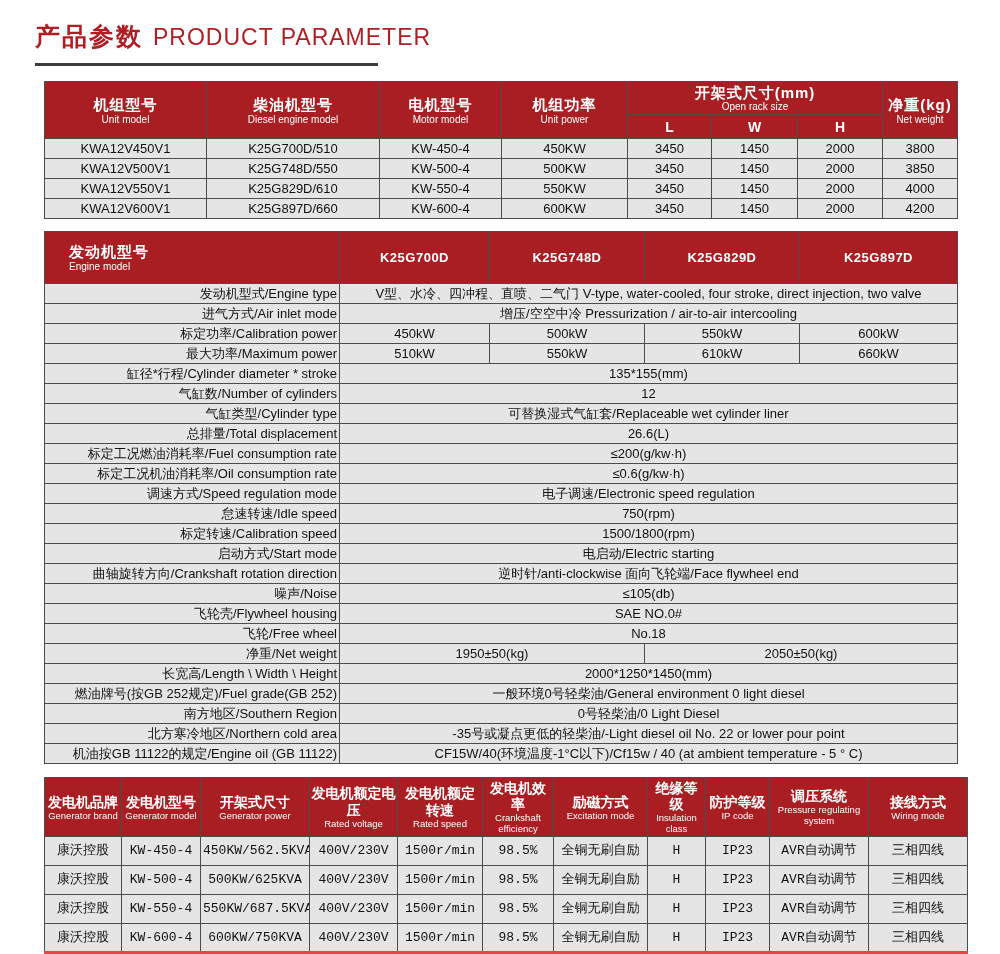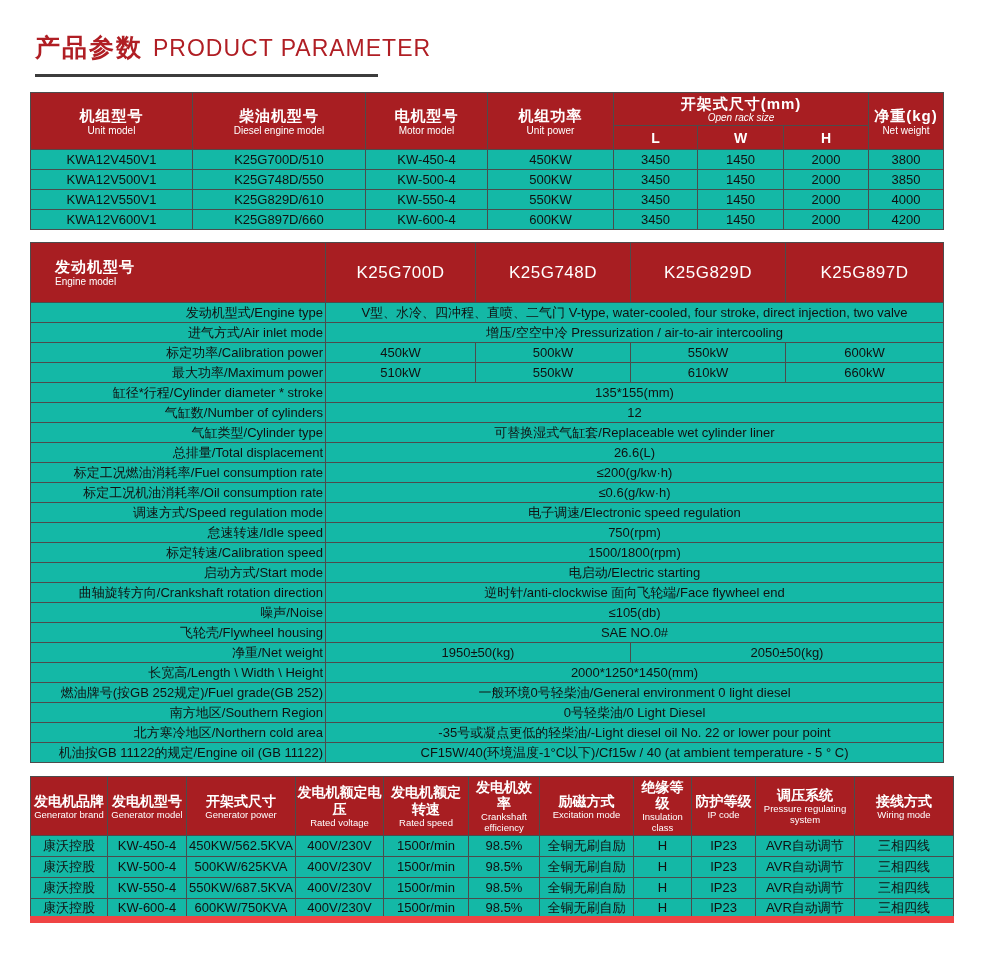--- a/index.html
+++ b/index.html
@@ -9,53 +9,53 @@
   }
   *{margin:0;padding:0;box-sizing:border-box;}
   html,body{background:#ffffff;}
   body{
     width:1000px;height:954px;
     font-family:"Liberation Sans","DejaVu Sans",sans-serif;
     color:#111;
     position:relative;
     overflow:hidden;
   }
-  .page{padding-top:31px;}
+  .page{padding-top:20px;}
   .title-row{margin-left:35px;display:flex;align-items:baseline;gap:10px;}
   .title-zh{font-size:25px;font-weight:bold;color:var(--title-red);letter-spacing:2px;}
   .title-en{font-size:23px;color:var(--title-red);font-family:Liberation Sans, sans-serif;letter-spacing:1px;}
   .title-underline{margin:10px 0 15px 35px;width:343px;height:3px;background:#3c3c3c;}
 
-  table{border-collapse:collapse;table-layout:fixed;margin-left:30px;background:#14b8a6;}
+  table{border-collapse:collapse;table-layout:fixed;margin-left:44px;background:#e5e5e5;}
   th,td{border:1px solid var(--border);overflow:hidden;white-space:nowrap;}
   thead th{background:var(--red);color:#fff;font-weight:normal;text-align:center;vertical-align:middle;padding:2px 1px;white-space:normal;}
   .hzh{font-size:15px;font-weight:bold;line-height:1.15;letter-spacing:1px;}
   .hen{font-size:10px;line-height:1.1;margin-top:1px;letter-spacing:0;}
   td{font-size:13px;text-align:center;height:20px;line-height:1.1;padding:1px 2px;}
 
   
   .t1{width:913px;}
   .t1 thead tr.sub th{height:24px;padding:1px;}
   .t1 thead tr.main th{height:30px;}
   .t1 .hsub{font-size:14px;font-weight:bold;}
-  .t1 .grp .hen{margin-top:0;font-style:italic;}
+  .t1 .grp .hen{margin-top:0;}
 
   
   .t2{width:913px;margin-top:12px;}
-  .t2 thead th{height:60px;}
+  .t2 thead th{height:52px;}
   .t2 .t2-left{text-align:left;padding-left:24px;}
-  .t2 .model{font-size:17px;letter-spacing:.5px;}
+  .t2 .model{font-size:13px;letter-spacing:.5px;font-weight:bold;}
   .t2 td.label{text-align:right;padding-left:22px;}
 
   
-  .t3{width:923px;margin-top:13px;border-bottom:7px solid #ef4444;}
+  .t3{width:923px;margin-top:13px;border-bottom:3px solid #ef4444;}
   .t3 thead th{height:51px;}
   .t3 .hzh{font-size:14px;letter-spacing:0;}
   .t3 .hen{font-size:9.5px;}
-  .t3 td{height:21px;}
+  .t3 td{height:29px;font-family:Liberation Mono, monospace;}
 </style>
 </head>
 <body>
 
 <div class="page">
 
   <div class="title-row">
     <span class="title-zh">产品参数</span>
     <span class="title-en">PRODUCT PARAMETER</span>
   </div>
@@ -236,20 +236,24 @@
           <td class="label">曲轴旋转方向/Crankshaft rotation direction</td>
           <td colspan="4">逆时针/anti-clockwise 面向飞轮端/Face flywheel end</td>
         </tr>
         <tr>
           <td class="label">噪声/Noise</td>
           <td colspan="4">≤105(db)</td>
         </tr>
         <tr>
           <td class="label">飞轮壳/Flywheel housing</td>
           <td colspan="4">SAE NO.0#</td>
+        </tr>
+        <tr>
+          <td class="label">飞轮/Free wheel</td>
+          <td colspan="4">No.18</td>
         </tr>
         <tr>
           <td class="label">净重/Net weight</td>
           <td colspan="2">1950±50(kg)</td>
           <td colspan="2">2050±50(kg)</td>
         </tr>
         <tr>
           <td class="label">长宽高/Length \ Width \ Height</td>
           <td colspan="4">2000*1250*1450(mm)</td>
         </tr>

